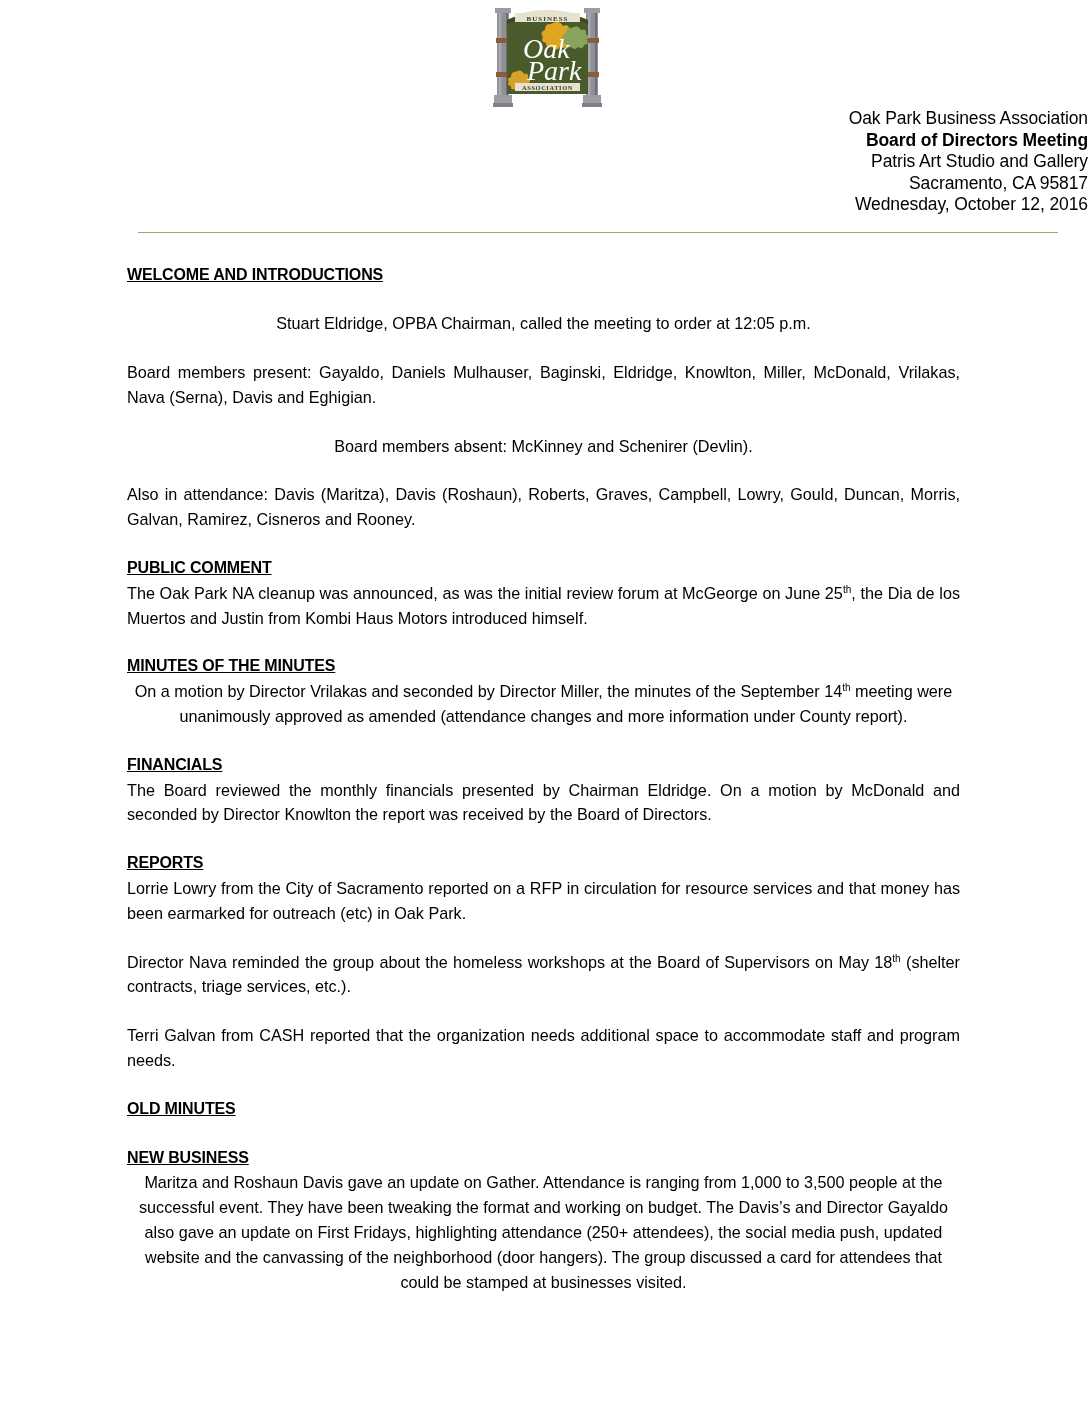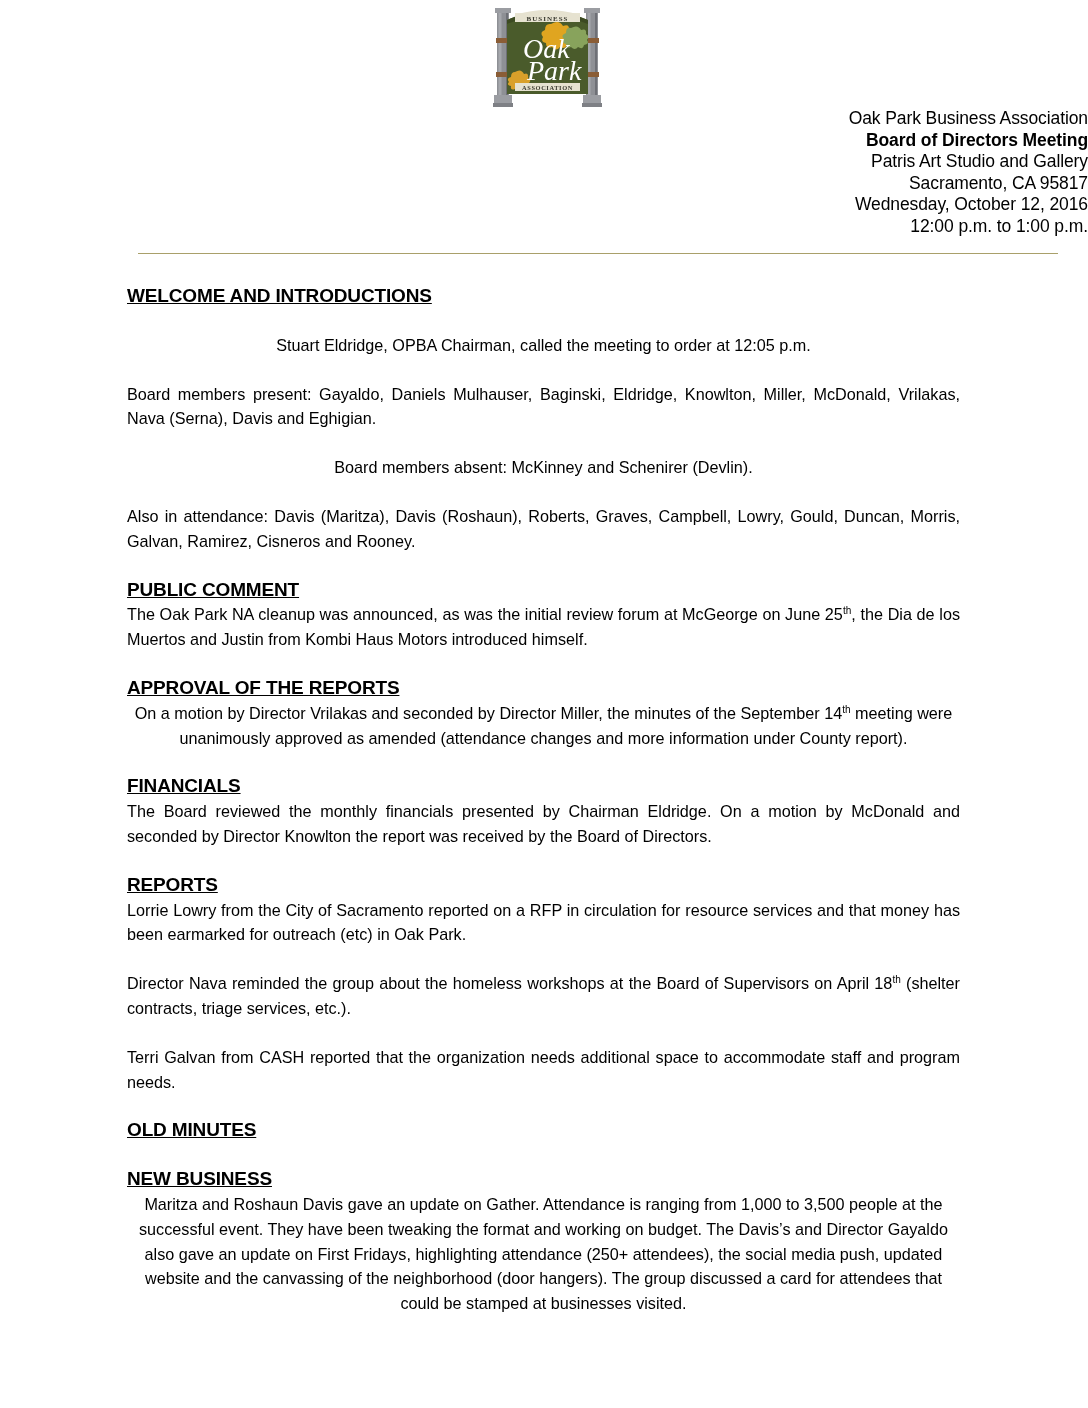--- a/index.html
+++ b/index.html
@@ -50,21 +50,21 @@
     border-top: 1.4px solid #a9a06a;
   }
 
   .body-block {
     margin: 0 128px 0 127px;
     font-size: 16.2px;
     line-height: 24.8px;
   }
 
   h2.section {
-    font-size: 19px;
+    font-size: 16px;
     font-weight: bold;
     text-decoration: underline;
     margin: 0;
     padding: 0;
     letter-spacing: -0.15px;
     display: block;
   }
 
   p.para {
     margin: 0;
@@ -131,21 +131,20 @@
 </div>
 
 <div class="page">
 
   <div class="meeting-header">
     <div>Oak Park Business Association</div>
     <div class="bold">Board of Directors Meeting</div>
     <div>Patris Art Studio and Gallery</div>
     <div>Sacramento, CA 95817</div>
     <div>Wednesday, October 12, 2016</div>
-    <div>12:00 p.m. to 1:00 p.m.</div>
   </div>
 
   <div class="rule"></div>
 
   <div class="body-block">
 
     <div class="gap-lg"></div>
 
     <h2 class="section">WELCOME AND INTRODUCTIONS</h2>
     <div class="gap-md"></div>
@@ -157,34 +156,34 @@
     <div class="gap-md"></div>
     <p class="para">Also in attendance:  Davis (Maritza), Davis (Roshaun), Roberts, Graves, Campbell, Lowry, Gould, Duncan, Morris, Galvan, Ramirez, Cisneros and Rooney.</p>
 
     <div class="gap-md"></div>
 
     <h2 class="section">PUBLIC COMMENT</h2>
     <p class="para"><span>The Oak Park NA cleanup was announced, as was the initial review forum at McGeorge on June 25</span><sup>th</sup><span>, the Dia de los  Muertos and Justin from Kombi Haus Motors introduced himself.</span></p>
 
     <div class="gap-md"></div>
 
-    <h2 class="section">APPROVAL OF THE REPORTS</h2>
+    <h2 class="section">MINUTES OF THE MINUTES</h2>
     <p class="para left"><span>On a motion by Director Vrilakas and seconded by Director Miller, the minutes of the September 14</span><sup>th</sup><span> meeting were unanimously approved as amended (attendance changes and more information under County report).</span></p>
 
     <div class="gap-md"></div>
 
     <h2 class="section">FINANCIALS</h2>
     <p class="para">The Board reviewed the monthly financials presented by Chairman Eldridge.  On a motion by McDonald and seconded by Director Knowlton the report was received by the Board of Directors.</p>
 
     <div class="gap-md"></div>
 
     <h2 class="section">REPORTS</h2>
     <p class="para">Lorrie Lowry from the City of Sacramento reported on a RFP in circulation for resource services and that money has been earmarked for outreach (etc) in Oak Park.</p>
     <div class="gap-md"></div>
-    <p class="para"><span>Director Nava reminded the group about the homeless workshops at the Board of Supervisors on April 18</span><sup>th</sup><span> (shelter contracts, triage services, etc.).</span></p>
+    <p class="para"><span>Director Nava reminded the group about the homeless workshops at the Board of Supervisors on May 18</span><sup>th</sup><span> (shelter contracts, triage services, etc.).</span></p>
     <div class="gap-md"></div>
     <p class="para">Terri Galvan from CASH reported that the organization needs additional space to accommodate staff and program needs.</p>
 
     <div class="gap-md"></div>
 
     <h2 class="section">OLD MINUTES</h2>
 
     <div class="gap-md"></div>
 
     <h2 class="section">NEW BUSINESS</h2>

